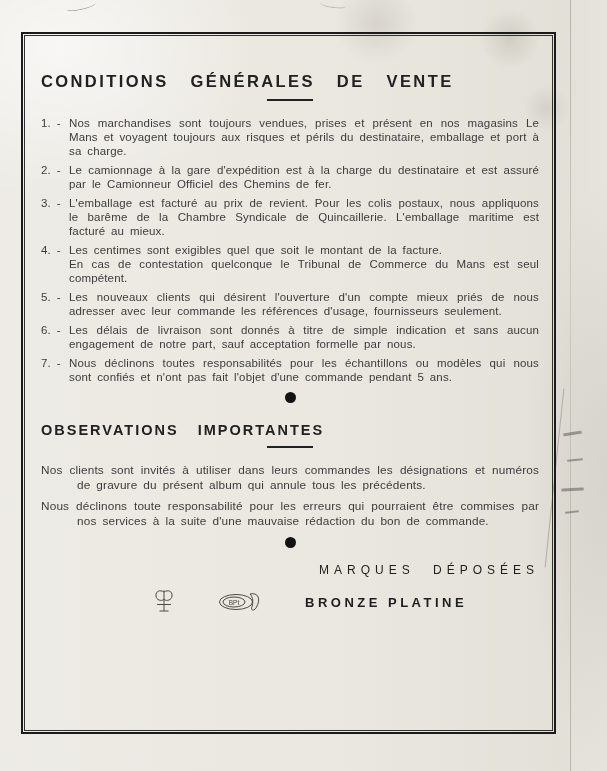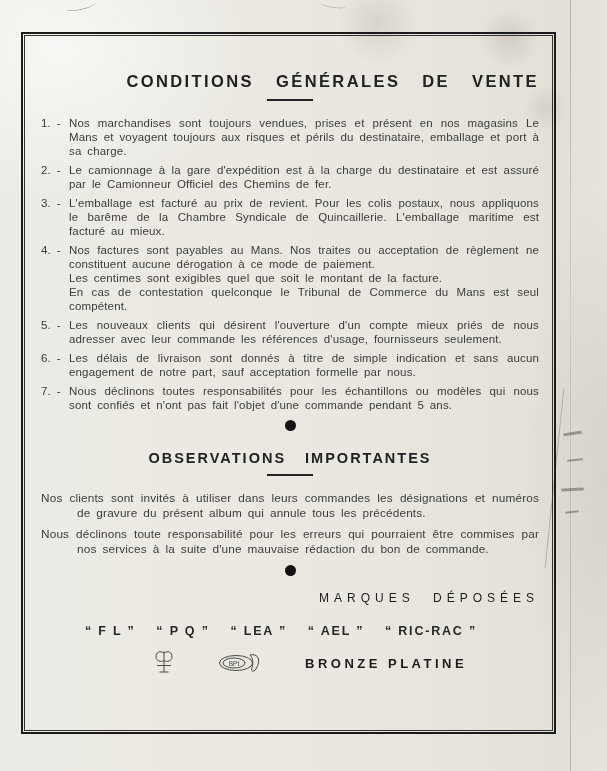--- a/index.html
+++ b/index.html
@@ -32,35 +32,35 @@
   .scribble2 { position:absolute; left:320px; top:1px; width:26px; height:6px;
     border-bottom:1px solid rgba(80,74,66,.30); border-radius:0 0 40% 60%; transform:rotate(6deg); }
 
   
   .frame { position:absolute; left:21px; top:32px; width:535px; height:702px;
     border:2px solid #1b1b1b; box-sizing:border-box; }
   .frame-inner { position:absolute; inset:1px; border:1px solid #30302e;
     padding:36px 13px 0 16px; box-sizing:border-box; overflow:hidden; }
 
   
-  .title { margin:0; text-align:right; font-size:16.5px; font-weight:bold; color:#212121;
+  .title { margin:0; text-align:left; font-size:16.5px; font-weight:bold; color:#212121;
     letter-spacing:2.4px; word-spacing:15px; }
   .h-rule { width:46px; height:2px; background:#222; margin:8px auto 0; }
 
   
   .conditions { margin-top:15px; font-size:11.5px; line-height:14px;
     letter-spacing:.15px; word-spacing:2.5px; }
   .cond-item { position:relative; padding-left:28px; margin-bottom:5px; }
   .cond-num { position:absolute; left:0; top:0; white-space:nowrap; }
   .conditions p, .obs p { margin:0; text-align:justify; }
   .cond-extra { margin-top:5px; }
 
   .dot { width:11px; height:11px; border-radius:50%; background:#121212; margin:8px auto 0; }
 
-  .obs-title { margin:19px 0 0; text-align:center; font-size:14.5px; font-weight:bold; color:#212121;
+  .obs-title { margin:19px 0 0; text-align:left; font-size:14.5px; font-weight:bold; color:#212121;
     letter-spacing:2px; word-spacing:13px; }
   .obs { margin-top:15px; font-size:11.8px; line-height:15px; letter-spacing:.15px; word-spacing:2.5px; }
   .obs p { padding-left:36px; text-indent:-36px; margin-bottom:6px; }
 
   .marques-title { margin:15px 0 0; text-align:right; font-size:12px; font-weight:normal; color:#1e1e1e;
     letter-spacing:5px; word-spacing:10px; }
   .brands { display:flex; justify-content:space-between; margin:19px 62px 0 44px;
     font-size:12.5px; font-weight:bold; letter-spacing:1.8px; color:#262626; }
   .brand { white-space:nowrap; }
 
@@ -99,21 +99,20 @@
         <div class="cond-item">
           <span class="cond-num">2. -</span>
           <p>Le camionnage à la gare d'expédition est à la charge du destinataire et est assuré par le Camionneur Officiel des Chemins de fer.</p>
         </div>
         <div class="cond-item">
           <span class="cond-num">3. -</span>
           <p>L'emballage est facturé au prix de revient. Pour les colis postaux, nous appliquons le barême de la Chambre Syndicale de Quincaillerie. L'emballage maritime est facturé au mieux.</p>
         </div>
         <div class="cond-item">
           <span class="cond-num">4. -</span>
-          <p>Nos factures sont payables au Mans. Nos traites ou acceptation de règlement ne constituent aucune dérogation à ce mode de paiement.</p>
           <p class="cond-extra">Les centimes sont exigibles quel que soit le montant de la facture.</p>
           <p class="cond-extra">En cas de contestation quelconque le Tribunal de Commerce du Mans est seul compétent.</p>
         </div>
         <div class="cond-item">
           <span class="cond-num">5. -</span>
           <p>Les nouveaux clients qui désirent l'ouverture d'un compte mieux priés de nous adresser avec leur commande les références d'usage, fournisseurs seulement.</p>
         </div>
         <div class="cond-item">
           <span class="cond-num">6. -</span>
           <p>Les délais de livraison sont donnés à titre de simple indication et sans aucun engagement de notre part, sauf acceptation formelle par nous.</p>
@@ -131,27 +130,20 @@
 
       <div class="obs">
         <p>Nos clients sont invités à utiliser dans leurs commandes les désignations et numéros de gravure du présent album qui annule tous les précédents.</p>
         <p>Nous déclinons toute responsabilité pour les erreurs qui pourraient être commises par nos services à la suite d'une mauvaise rédaction du bon de commande.</p>
       </div>
 
       <div class="dot"></div>
 
       <h3 class="marques-title">MARQUES DÉPOSÉES</h3>
 
-      <div class="brands">
-        <span class="brand">“ F L ”</span>
-        <span class="brand">“ P Q ”</span>
-        <span class="brand">“ LEA ”</span>
-        <span class="brand">“ AEL ”</span>
-        <span class="brand">“ RIC-RAC ”</span>
-      </div>
 
       <div class="logos">
         <svg class="logo-svg" width="22" height="28" viewBox="0 0 22 28" fill="none" stroke="#4a4a46" stroke-width="1">
           <path d="M11 4 C7 1.5, 2.5 3, 3 8 C3.3 12, 8 13.5, 11 11.5"></path>
           <path d="M11 4 C15 1.5, 19.5 3, 19 8 C18.7 12, 14 13.5, 11 11.5"></path>
           <line x1="11" y1="2.5" x2="11" y2="23"></line>
           <line x1="4" y1="16.5" x2="18" y2="16.5"></line>
           <line x1="6.5" y1="23" x2="15.5" y2="23"></line>
         </svg>
         <svg class="logo-svg" width="46" height="22" viewBox="0 0 46 22" fill="none" stroke="#4a4a46" stroke-width="1">

